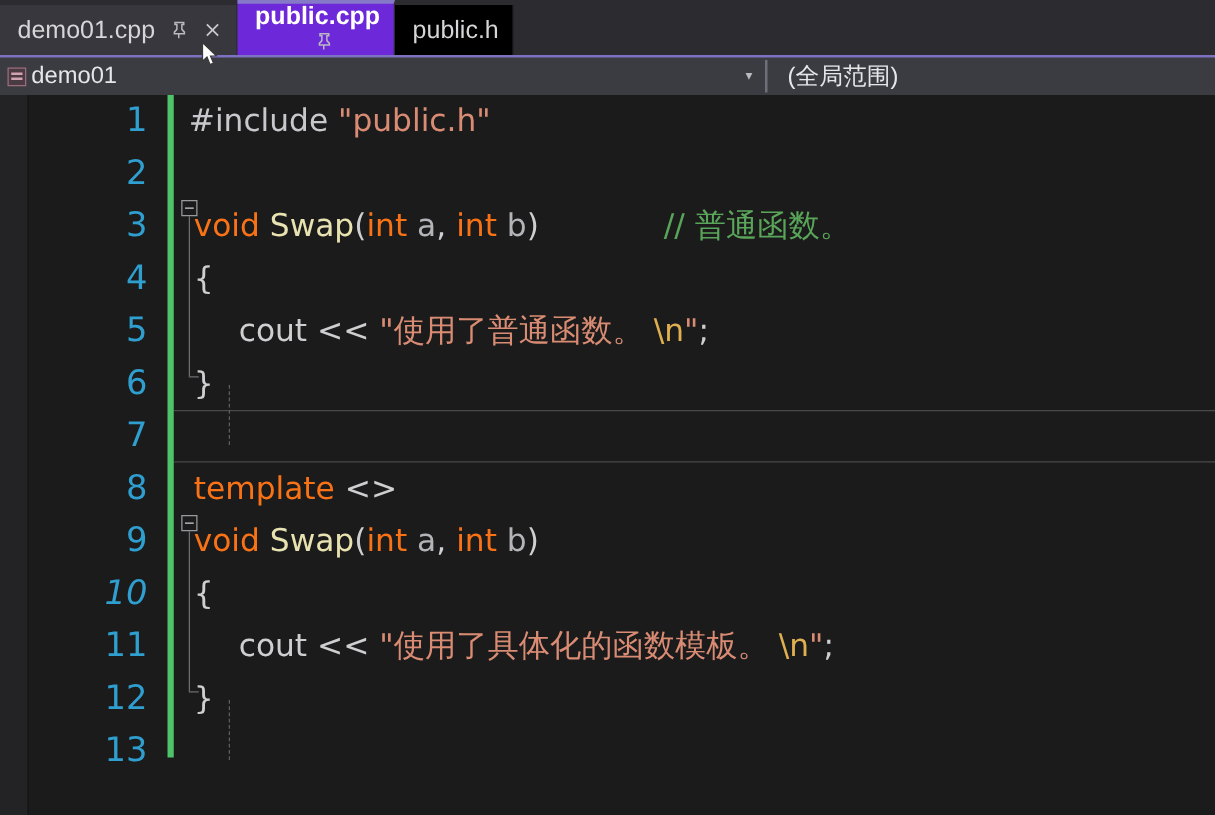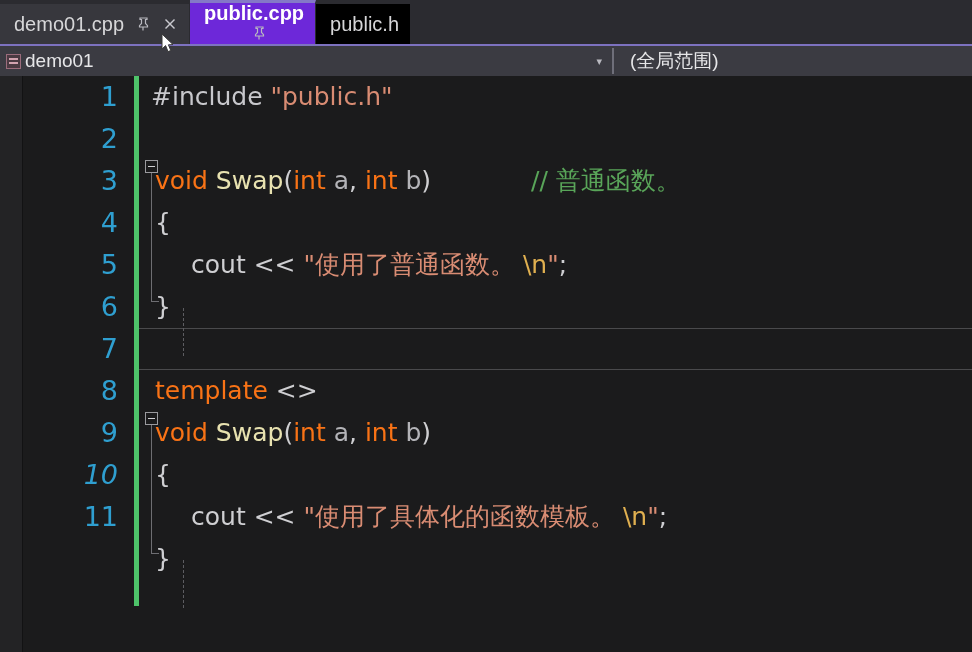--- a/index.html
+++ b/index.html
@@ -317,20 +317,22 @@
       <div class="lineno" style="top:42px;">2</div>
       <div class="lineno" style="top:84px;">3</div>
       <div class="lineno" style="top:126px;">4</div>
       <div class="lineno" style="top:168px;">5</div>
       <div class="lineno" style="top:210px;">6</div>
       <div class="lineno" style="top:252px;">7</div>
       <div class="lineno" style="top:294px;">8</div>
       <div class="lineno" style="top:336px;">9</div>
       <div class="lineno" style="top:378px;font-style:italic;">10</div>
       <div class="lineno" style="top:420px;">11</div>
+      <div class="lineno" style="top:462px;">12</div>
+      <div class="lineno" style="top:504px;">13</div>
     </div>
 
     <div class="code-surface">
 
       <div class="collapse-box" style="left:6px; top:84px;"></div>
       <div class="region-guide" style="left:12px; top:97px; height:128px;"></div>
       <div class="region-guide-foot" style="left:12px; top:225px; width:8px;"></div>
       <div class="indent-guide" style="left:44px; top:232px; height:48px;"></div>
 
       <div class="collapse-box" style="left:6px; top:336px;"></div>

